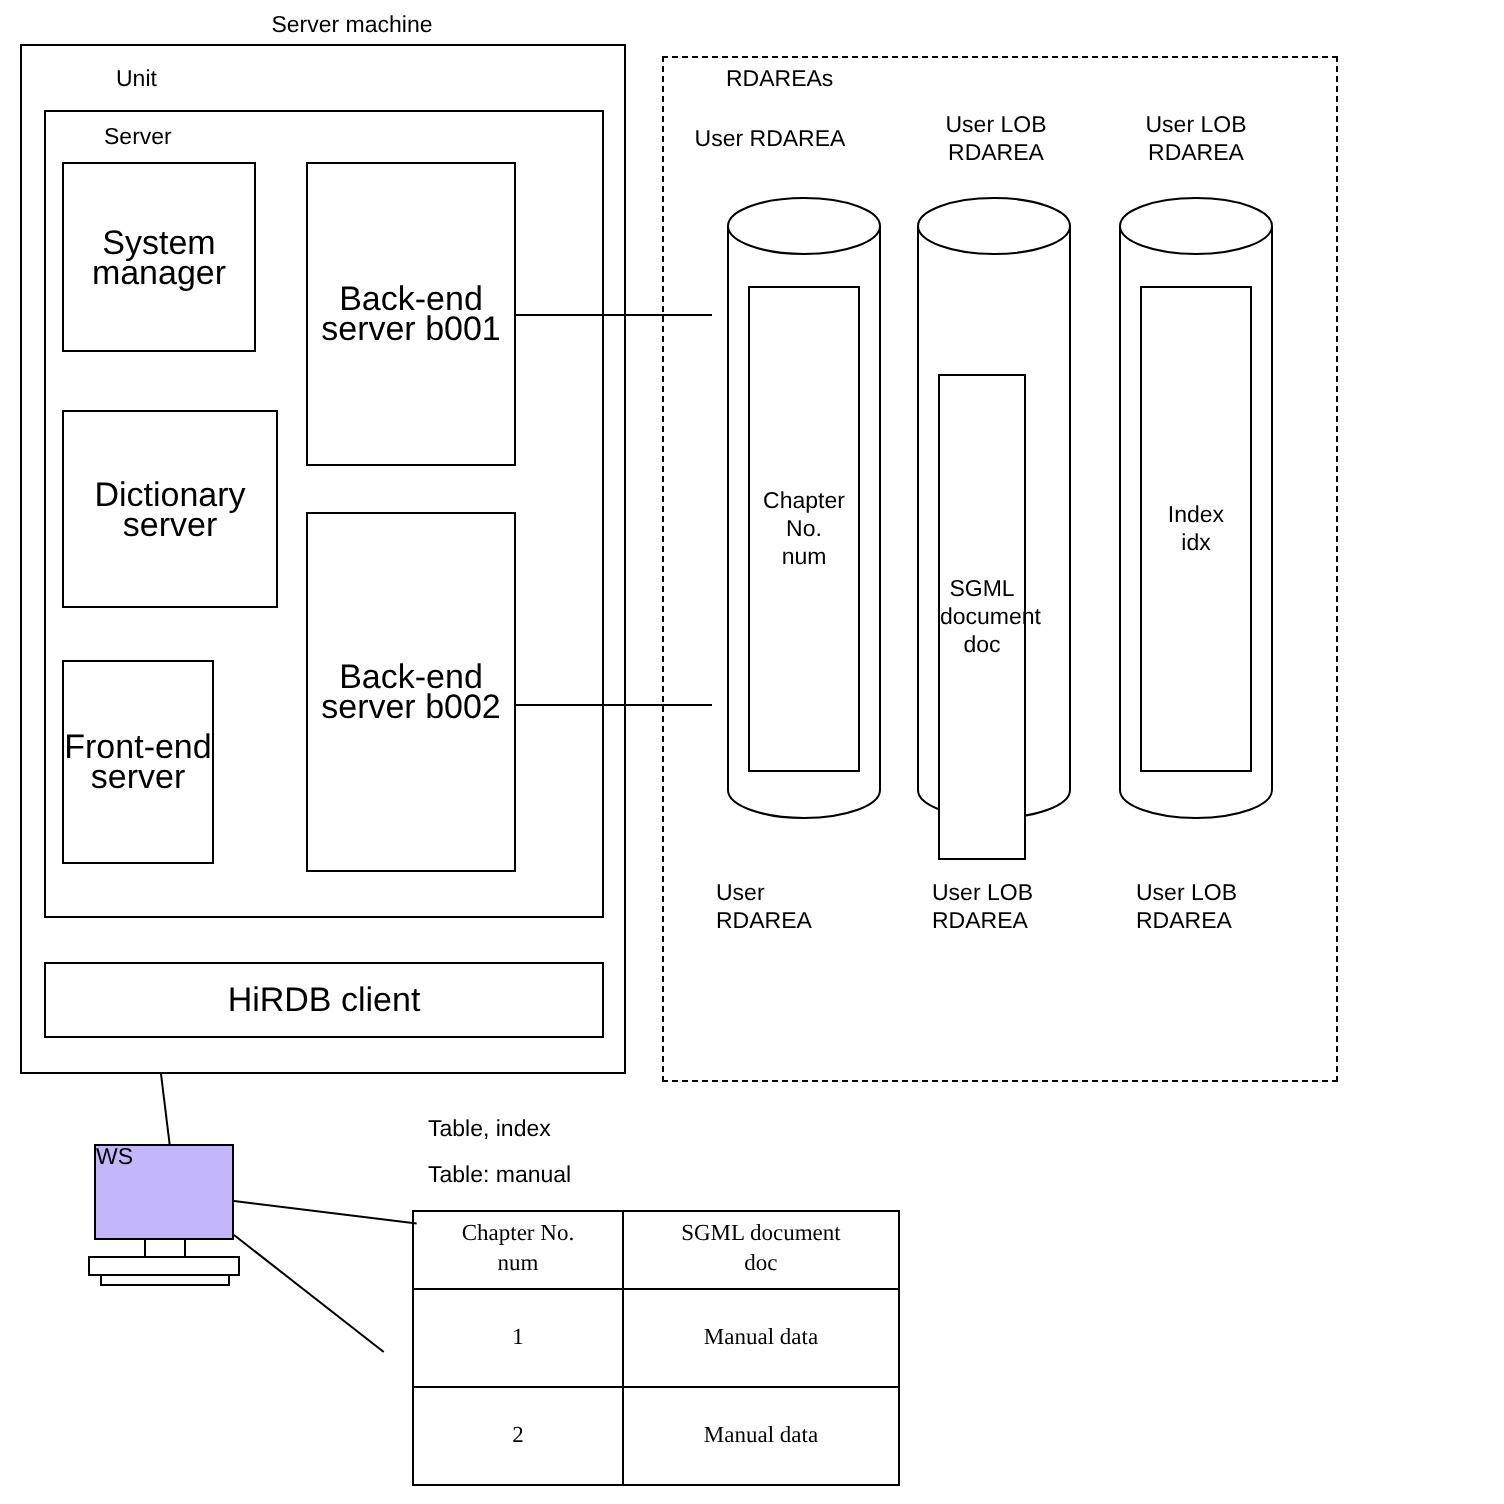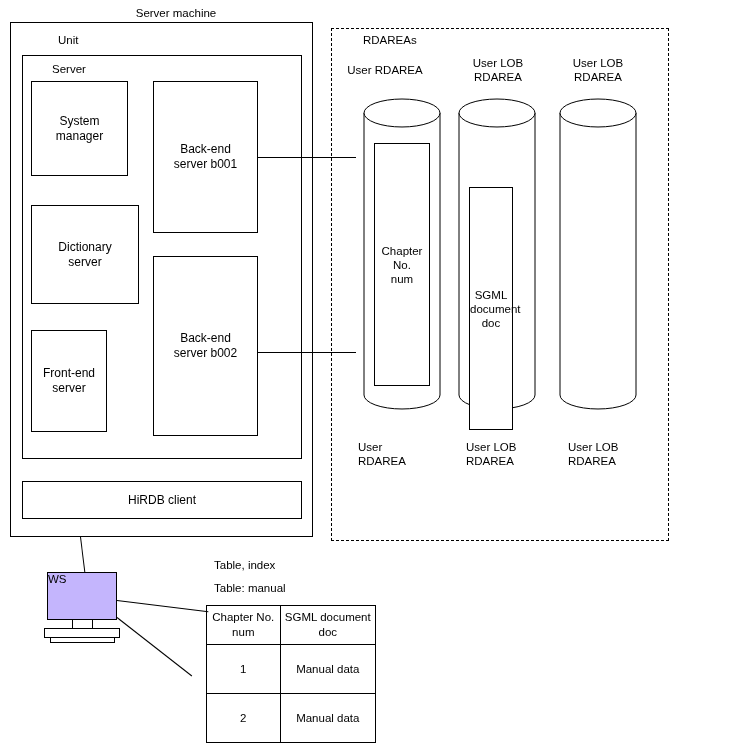--- a/index.html
+++ b/index.html
@@ -32,21 +32,21 @@
     border: 1px solid #000;
     background: #fff;
     box-sizing: border-box;
   }
   .box .boxtext {
     position: absolute;
     left: 0; right: 0;
     top: 50%;
     transform: translateY(-50%);
     text-align: center;
-    font-size: 12px;
+    font-size: 17px;
     line-height: 15px;
     white-space: pre-line;
   }
   .dashed {
     position: absolute;
     border: 1px dashed #000;
     background: transparent;
     box-sizing: border-box;
   }
   .line {
@@ -174,20 +174,24 @@
 document
 doc</div>
     </div>
   </div>
 
   <div class="cyl" style="left:559px; top:98px; width:78px; height:312px;">
     <svg width="78" height="312" viewBox="0 0 78 312">
       <path d="M1,15 A38,14 0 0 1 77,15 L77,297 A38,14 0 0 1 1,297 Z" fill="#fff" stroke="#000" stroke-width="1"></path>
       <path d="M1,15 A38,14 0 0 0 77,15" fill="#fff" stroke="#000" stroke-width="1"></path>
     </svg>
+    <div class="inner" style="left:11px; top:45px; width:56px; height:243px;">
+      <div class="innertext">Index
+idx</div>
+    </div>
   </div>
 
   <div class="lbl left" style="left:358px; top:440px; width:100px; text-align:left;">User
 RDAREA</div>
   <div class="lbl left" style="left:466px; top:440px; width:110px; text-align:left;">User LOB
 RDAREA</div>
   <div class="lbl left" style="left:568px; top:440px; width:110px; text-align:left;">User LOB
 RDAREA</div>
 
   <div class="line hline" style="left:258px; top:157px; width:98px;"></div>
@@ -205,21 +209,21 @@
   <div class="line hline" style="left:50px; top:642px; width:64px;"></div>
   <div class="line" style="left:50px; top:638px; width:1px; height:5px;"></div>
   <div class="line" style="left:114px; top:638px; width:1px; height:5px;"></div>
 
   <div class="line" style="left:117px; top:600px; width:92px; height:1px; transform-origin: left center; transform: rotate(7deg);"></div>
   <div class="line" style="left:117px; top:617px; width:95px; height:1px; transform-origin: left center; transform: rotate(38deg);"></div>
 
   <div class="lbl left" style="left:214px; top:558px; width:160px;">Table, index</div>
   <div class="lbl left" style="left:214px; top:581px; width:160px;">Table: manual</div>
 
-  <table class="dtable" style="left:206px; top:605px; width:170px;">
+  <table class="dtable" style="left:206px; top:605px; width:244px;font-family:Liberation Serif, serif;">
     <tbody>
         <tr>
       <td style="width:91px; height:38px;">Chapter No.
 num</td>
       <td style="width:120px; height:38px;">SGML document
 doc</td>
     </tr>
     <tr>
       <td style="height:48px;">1</td>
       <td style="height:48px;">Manual data</td>

